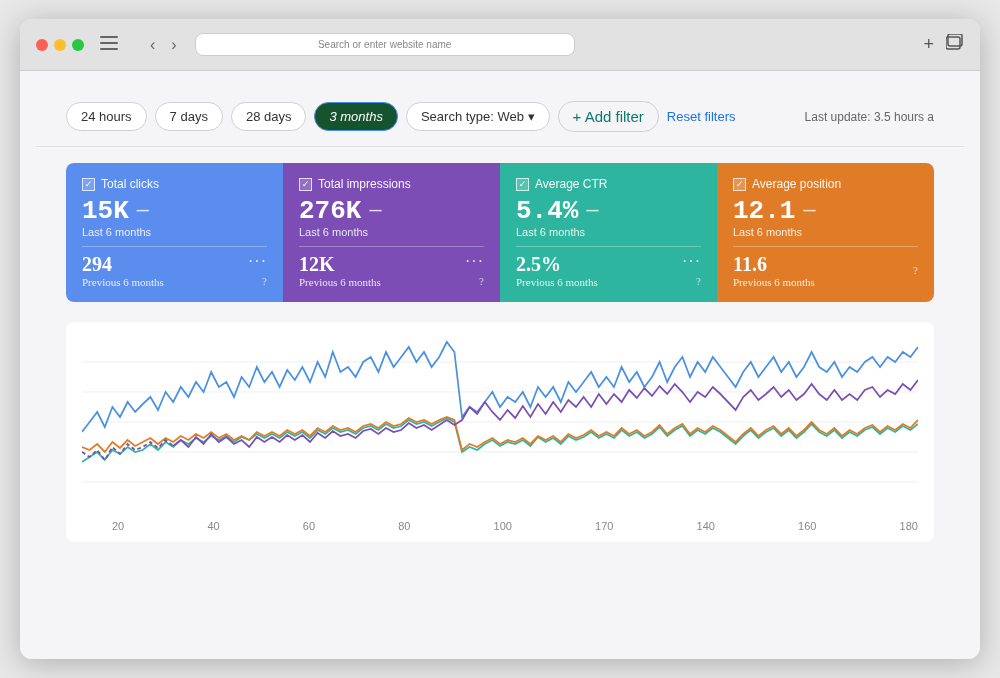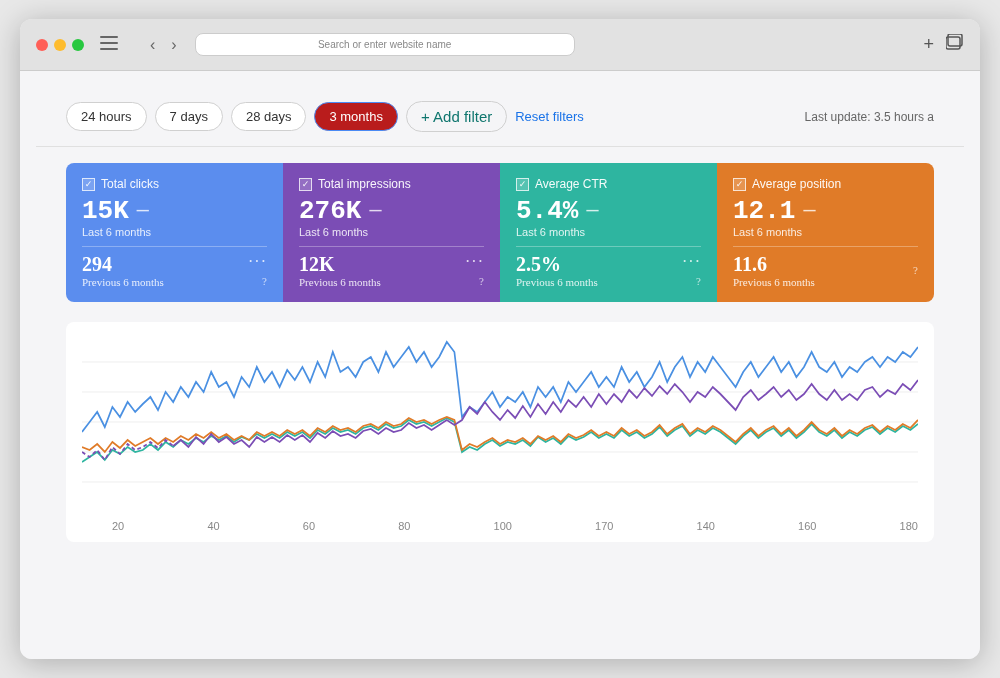--- a/index.html
+++ b/index.html
@@ -108,23 +108,24 @@
     .filter-btn {
       background: #fff;
       border: 1px solid #d0d0d0;
       border-radius: 20px;
       padding: 6px 14px;
       font-size: 13px;
       color: #333;
       cursor: pointer;
     }
     .filter-btn.active {
-      background: #b91c1c;
+      background: #14532d;
       border-color: #4a8af4;
       color: #fff;
+      font-style: italic;
     }
     .filter-btn.compare-btn {
       background: #e8f0fe;
       border-color: #c5d8fc;
       color: #1a73e8;
     }
     .compare-check { margin-right: 4px; }
     .search-type-btn {
       background: #fff;
       border: 1px solid #d0d0d0;
@@ -299,20 +300,24 @@
     </div>
   </div>
 
   <div class="content-area">
 
     <div class="filter-bar">
       <button class="filter-btn">24 hours</button>
       <button class="filter-btn">7 days</button>
       <button class="filter-btn">28 days</button>
       <button class="filter-btn active">3 months</button>
+      <button class="search-type-btn">
+        <span>Search type: Web</span>
+        <span>▾</span>
+      </button>
       <button class="add-filter-btn">+ Add filter</button>
       <button class="reset-filters-btn">Reset filters</button>
       <span class="last-update">Last update: 3.5 hours a</span>
     </div>
 
     <div class="main-content">
 
       <div class="metrics-row">
 
         <div class="metric-card">

